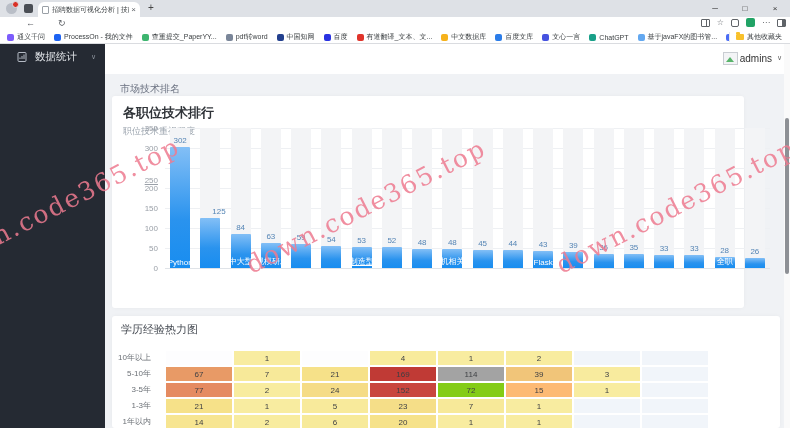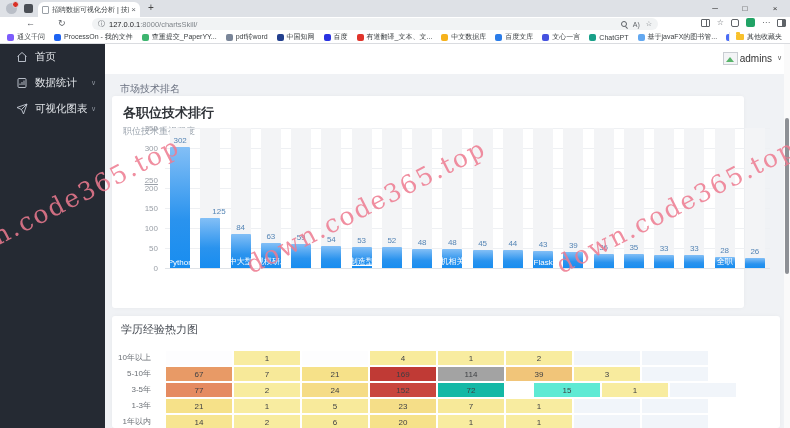--- a/index.html
+++ b/index.html
@@ -110,28 +110,20 @@
     <div class="wincontrols">
       <span>─</span>
       <span>□</span>
       <span>×</span>
     </div>
   </div>
 
   <div class="toolbar">
     <span class="nav-ic" style="left:26px">←</span>
     <span class="nav-ic" style="left:58px">↻</span>
-    <div class="addressbar">
-      <span class="addr-info">ⓘ</span>
-      <span class="addr-host">127.0.0.1</span>
-      <span class="addr-path">:8000/chartsSkill/</span>
-      <span class="mag"></span>
-      <span class="pill-ic">A)</span>
-      <span class="pill-ic">☆</span>
-    </div>
     <div class="tb-right">
       <span class="split-ic"></span>
       <span class="star-ic">☆</span>
       <span class="ext-ic"></span>
       <span class="ess-ic"></span>
       <span class="more-ic">⋯</span>
       <span class="cop-ic"></span>
     </div>
   </div>
 
@@ -193,42 +185,25 @@
       <span class="folder"></span>
       <span class="bm-label">其他收藏夹</span>
     </div>
   </div>
 
   <aside class="sidebar">
     <nav>
         <div class="side-item">
           <div class="ic">
             <svg width="12" height="12" viewBox="0 0 24 24" fill="none" stroke="#c6ccd6" stroke-width="1.8">
-              <path d="M3 11 L12 3 L21 11 M5 10 V21 H19 V10"></path>
-            </svg>
-          </div>
-          <div class="lbl">首页</div>
-        </div>
-        <div class="side-item">
-          <div class="ic">
-            <svg width="12" height="12" viewBox="0 0 24 24" fill="none" stroke="#c6ccd6" stroke-width="1.8">
               <rect x="4" y="3" width="16" height="18" rx="2"></rect>
               <path d="M8 16 v-3 M12 16 v-6 M16 16 v-9"></path>
             </svg>
           </div>
           <div class="lbl">数据统计</div>
-          <div class="arrow">∨</div>
-        </div>
-        <div class="side-item">
-          <div class="ic">
-            <svg width="12" height="12" viewBox="0 0 24 24" fill="none" stroke="#c6ccd6" stroke-width="1.8">
-              <path d="M22 2 L11 13 M22 2 L15 22 L11 13 L2 9 Z"></path>
-            </svg>
-          </div>
-          <div class="lbl">可视化图表</div>
           <div class="arrow">∨</div>
         </div>
       </nav>
   </aside>
 
   <header class="appheader">
     <span class="avatar"></span>
     <span class="uname">admins</span>
     <span class="hdr-chev">∨</span>
   </header>
@@ -355,22 +330,22 @@
               <div class="hm-cell" style="background: rgb(241, 245, 250);"></div>
             </div>
           </div>
           <div class="hm-row">
             <div class="hm-label">3-5年</div>
             <div class="hm-cells">
               <div class="hm-cell" style="background: rgb(229, 139, 97);">77</div>
               <div class="hm-cell" style="background: rgb(248, 236, 159);">2</div>
               <div class="hm-cell" style="background: rgb(245, 220, 135);">24</div>
               <div class="hm-cell" style="background: rgb(201, 70, 62);">152</div>
-              <div class="hm-cell" style="background: #14b8a6;">72</div>
-              <div class="hm-cell" style="background: #5eead4; margin-left: 28px;">15</div>
+              <div class="hm-cell" style="background: #84cc16;">72</div>
+              <div class="hm-cell" style="background: #fdba74;">15</div>
               <div class="hm-cell" style="background: rgb(248, 236, 160);">1</div>
               <div class="hm-cell" style="background: rgb(241, 245, 250);"></div>
             </div>
           </div>
           <div class="hm-row">
             <div class="hm-label">1-3年</div>
             <div class="hm-cells">
               <div class="hm-cell" style="background: rgb(246, 225, 137);">21</div>
               <div class="hm-cell" style="background: rgb(248, 236, 160);">1</div>
               <div class="hm-cell" style="background: rgb(248, 234, 155);">5</div>

